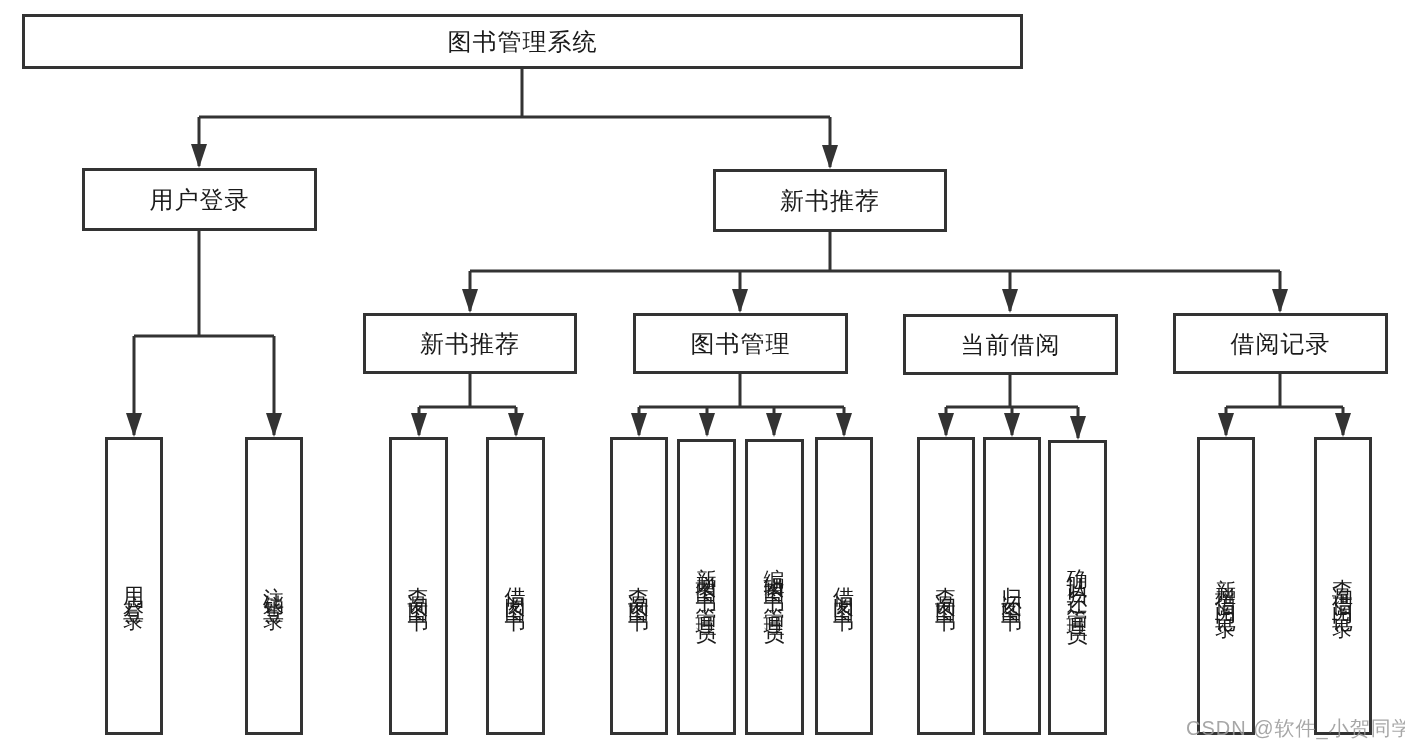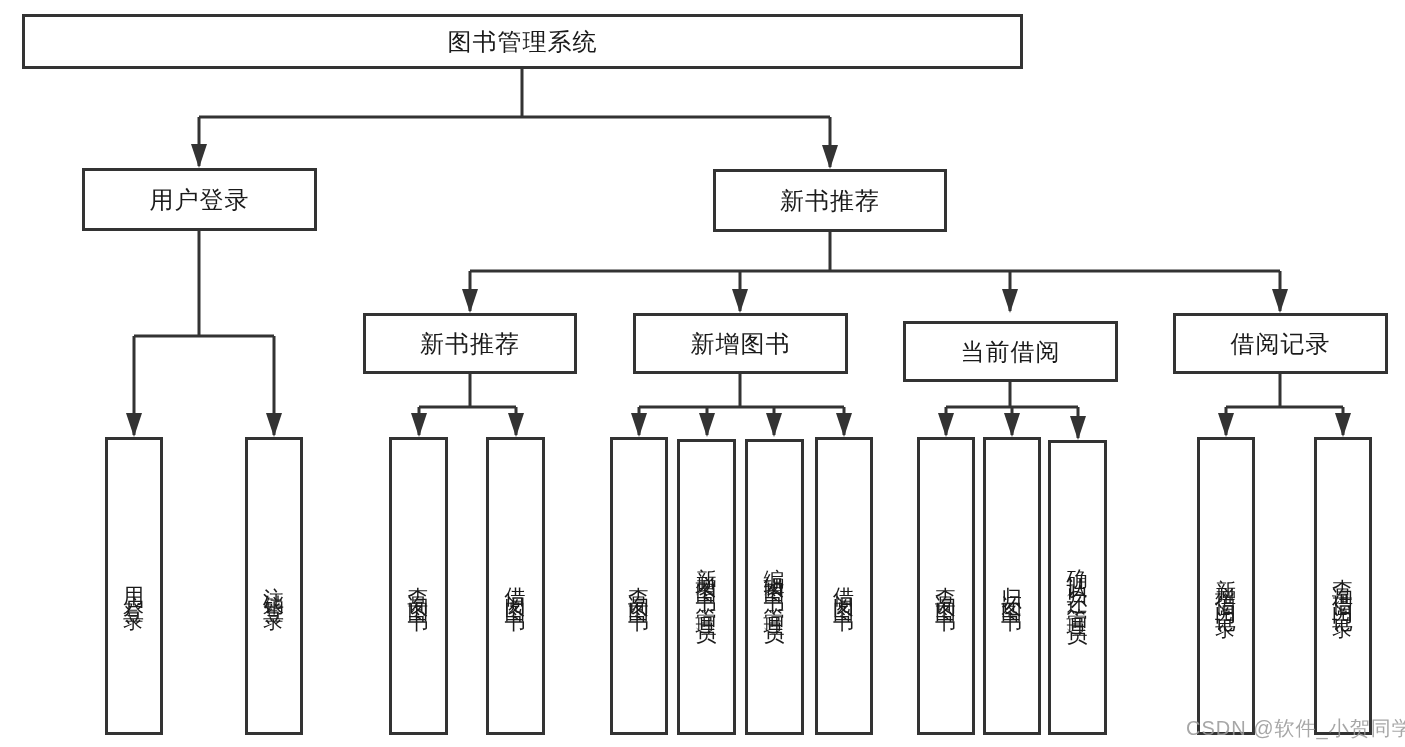--- a/index.html
+++ b/index.html
@@ -69,22 +69,22 @@
          M1070 416 L1086 416 L1078 440 Z
          M1218 413 L1234 413 L1226 437 Z  M1335 413 L1351 413 L1343 437 Z"></path>
   </svg>
 
   <div class="node h-node" style="left:22px;top:14px;width:1001px;height:55px">图书管理系统</div>
 
   <div class="node h-node" style="left:82px;top:168px;width:235px;height:63px">用户登录</div>
   <div class="node h-node" style="left:713px;top:169px;width:234px;height:63px">新书推荐</div>
 
   <div class="node h-node" style="left:363px;top:313px;width:214px;height:61px">新书推荐</div>
-  <div class="node h-node" style="left:633px;top:313px;width:215px;height:61px">新增图书</div>
-  <div class="node h-node" style="left:903px;top:321px;width:215px;height:61px">当前借阅</div>
+  <div class="node h-node" style="left:633px;top:313px;width:215px;height:61px">图书管理</div>
+  <div class="node h-node" style="left:903px;top:314px;width:215px;height:61px">当前借阅</div>
   <div class="node h-node" style="left:1173px;top:313px;width:215px;height:61px">借阅记录</div>
 
   <div class="node v-node" style="left:105px;top:437px;width:58px;height:298px">
     <span class="vlabel">用户登录</span>
   </div>
   <div class="node v-node" style="left:245px;top:437px;width:58px;height:298px">
     <span class="vlabel">注销登录</span>
   </div>
 
   <div class="node v-node" style="left:389px;top:437px;width:59px;height:298px">

